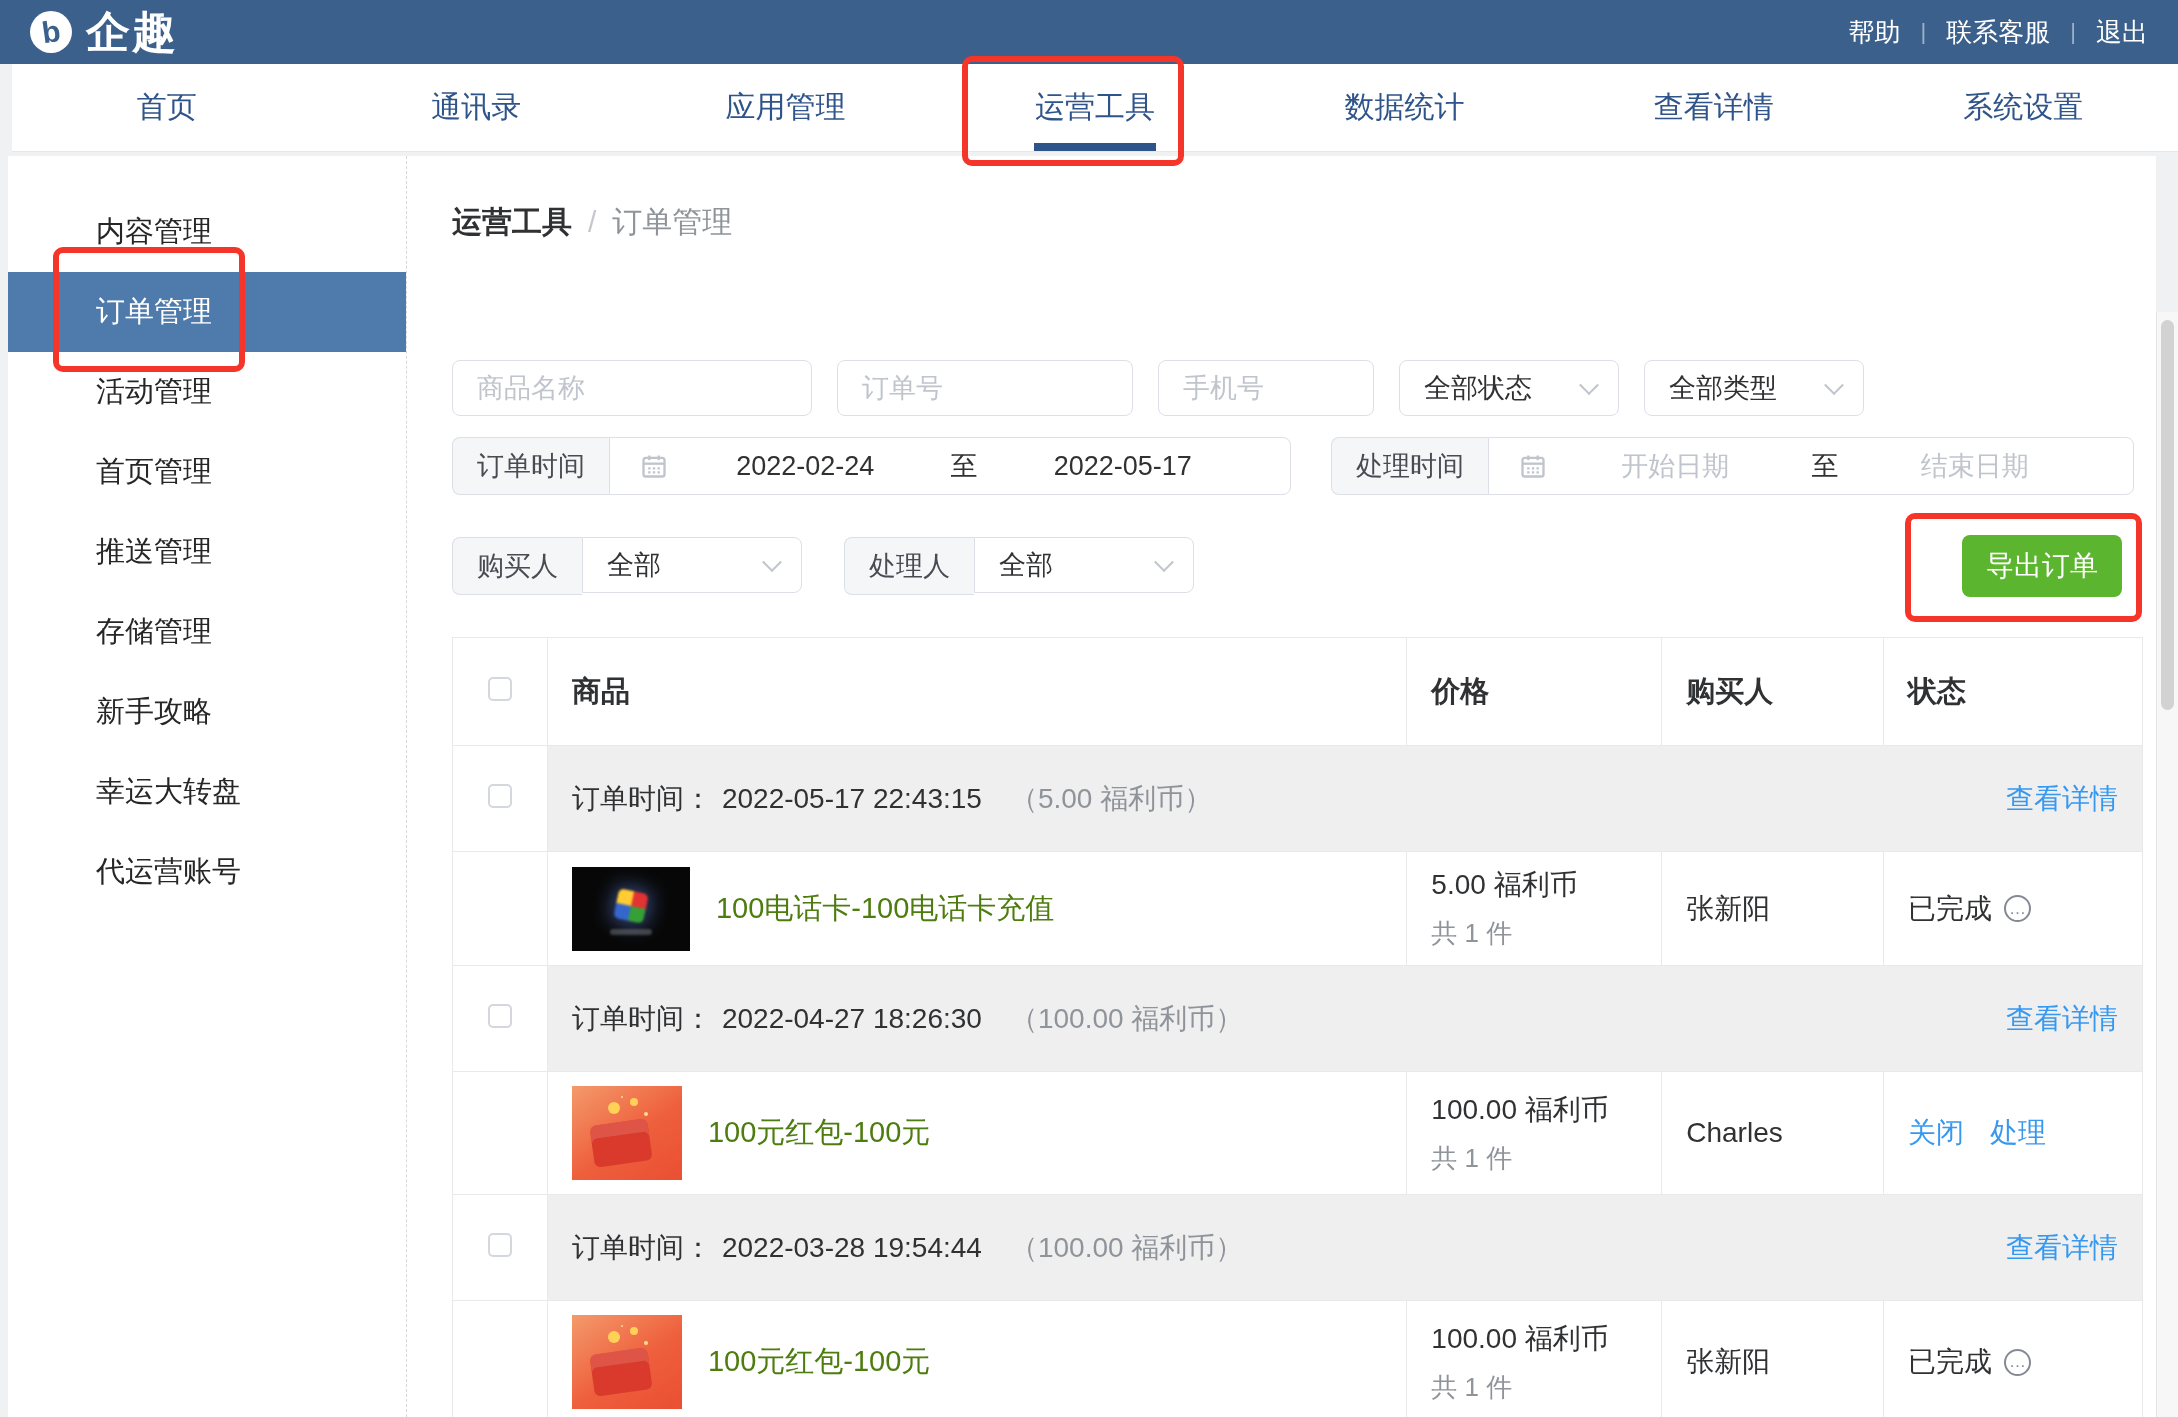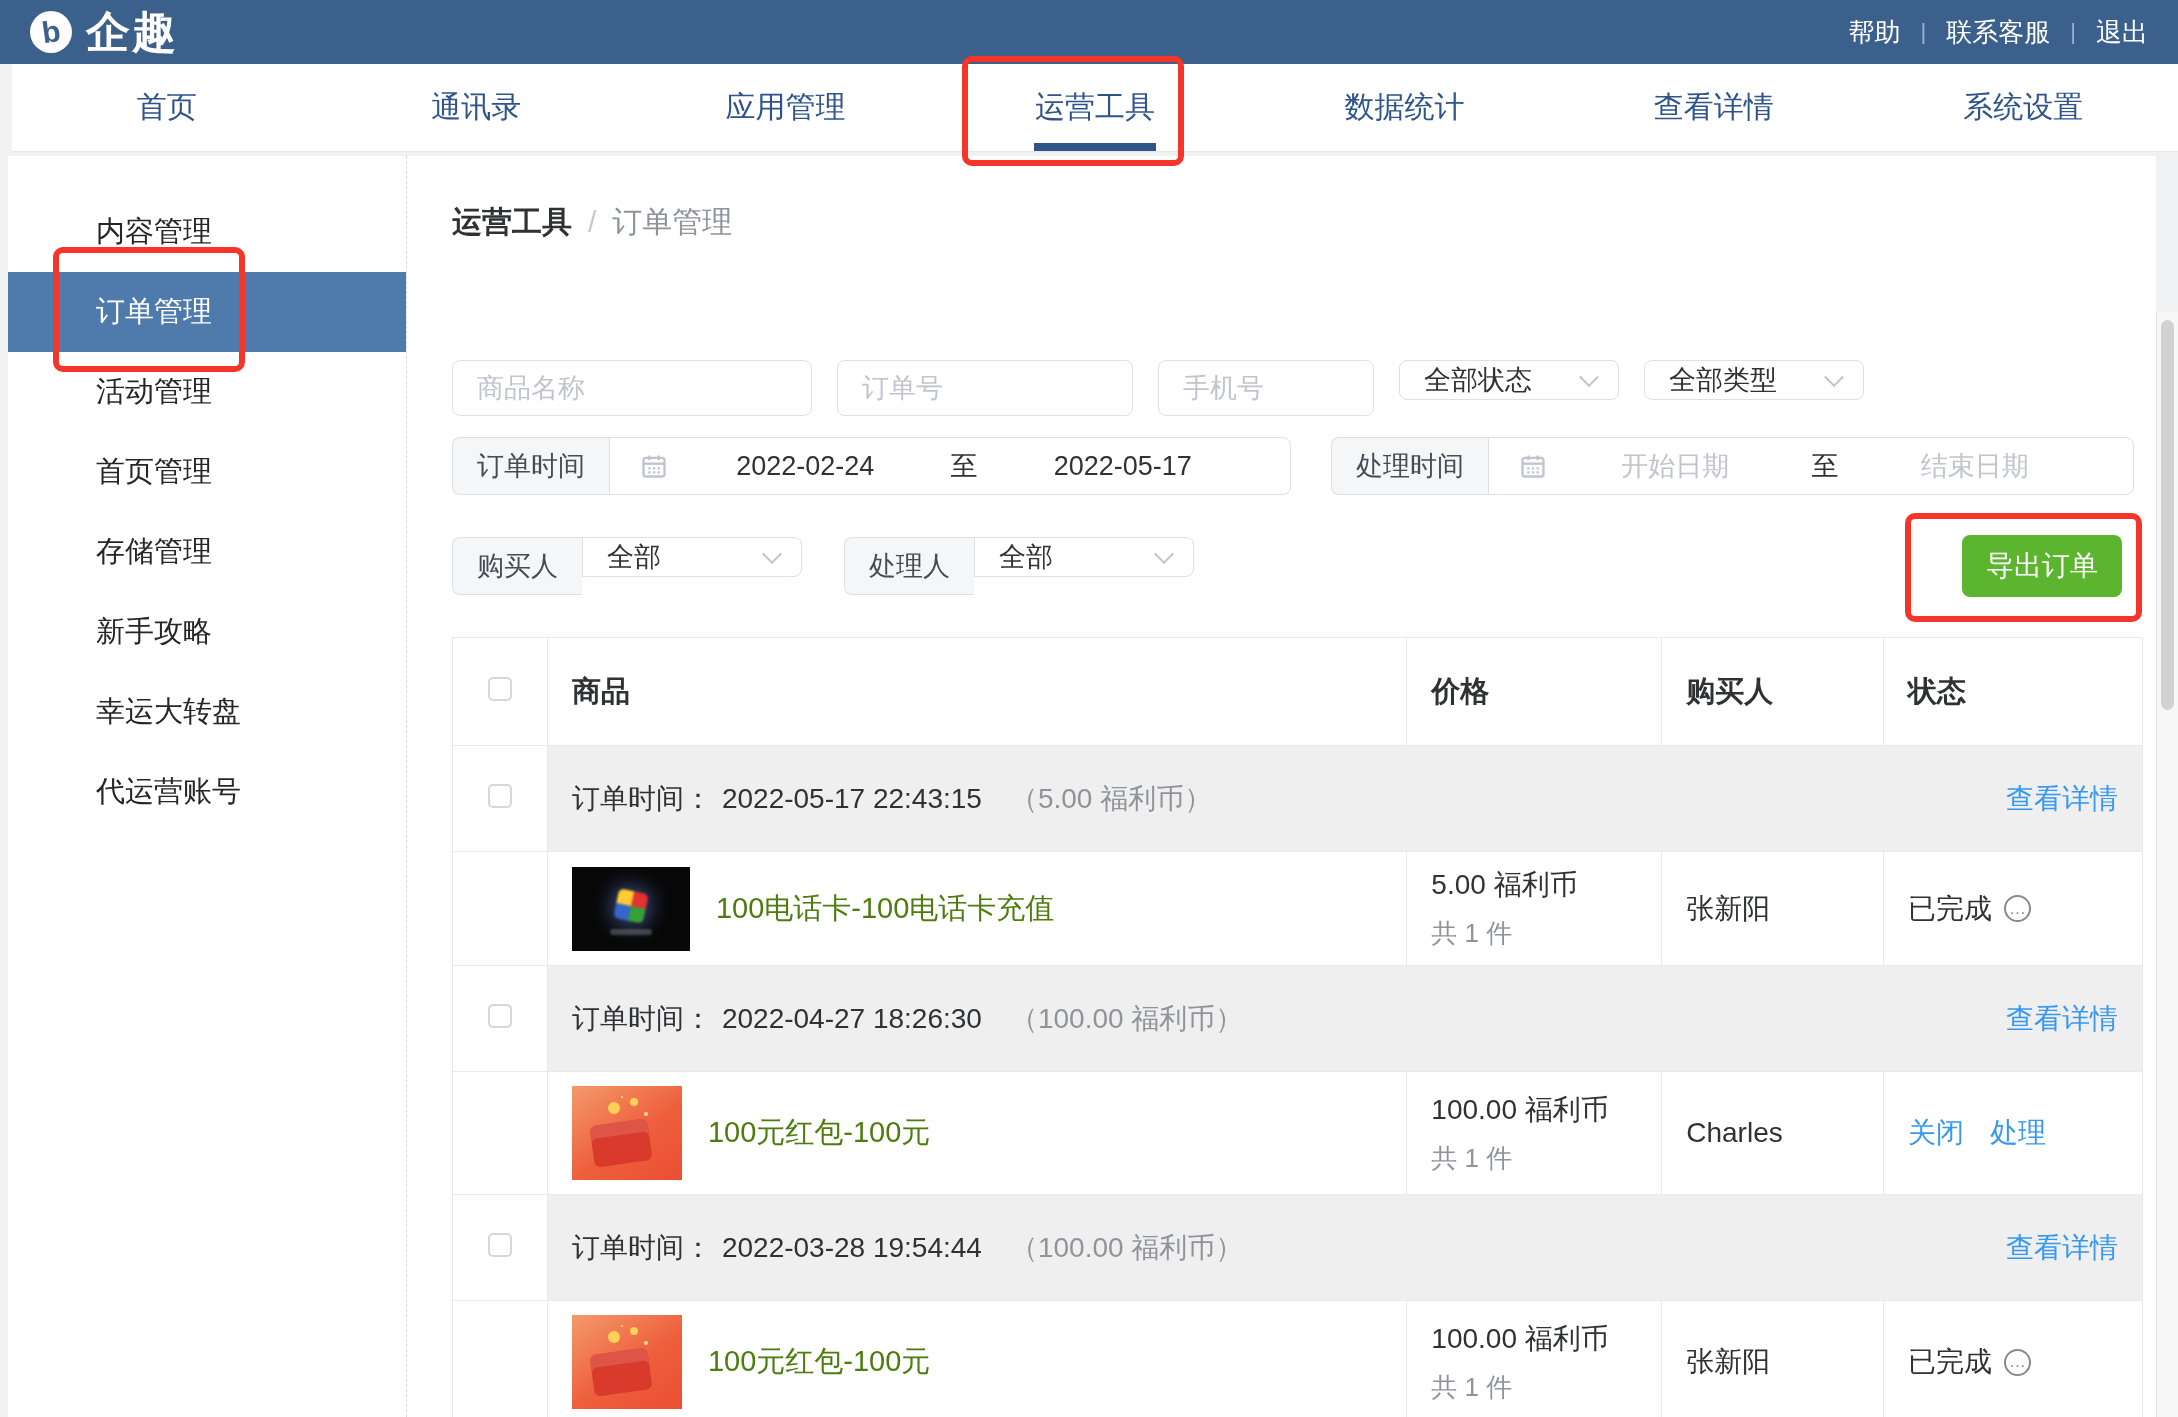--- a/index.html
+++ b/index.html
@@ -41,21 +41,21 @@
   .breadcrumb { margin-top: 48px; height: 36px; font-size: 30px; display: flex; align-items: center; }
   .crumb-section { font-weight: bold; color: #303133; cursor: pointer; }
   .crumb-sep { color: #c5c8ce; margin: 0 16px; }
   .crumb-page { color: #8f939a; }
   
   .filters-row1 { margin-top: 120px; display: flex; gap: 25px; height: 56px; }
   .f-input { height: 56px; border: 1px solid #dcdfe6; border-radius: 8px; font-size: 27px;
     padding: 0 24px; color: #303133; outline: none; font-family: inherit; }
   .f-input::placeholder { color: #c0c4cc; }
   .w1 { width: 360px; } .w2 { width: 296px; } .w3 { width: 216px; }
-  .f-select { height: 40px; border: 1px solid #dcdfe6; border-radius: 8px; background: #fff;
+  .f-select { height: 56px; border: 1px solid #dcdfe6; border-radius: 8px; background: #fff;
     display: flex; align-items: center; justify-content: space-between;
     padding: 0 22px 0 24px; font-size: 27px; color: #303133; width: 220px; cursor: pointer; }
   .chev { width: 14px; height: 14px; border-right: 2px solid #c0c4cc; border-bottom: 2px solid #c0c4cc;
     transform: rotate(45deg) translate(-2px,-2px); }
   .filters-row2 { margin-top: 21px; display: flex; gap: 40px; height: 58px; }
   .filters-row3 { margin-top: 42px; display: flex; gap: 42px; height: 58px; }
   .compound { display: flex; height: 58px; }
   .compound .c-label { background: #f5f6f8; border: 1px solid #dcdfe6; border-right: none;
     border-radius: 8px 0 0 8px; display: flex; align-items: center; padding: 0 24px;
     font-size: 27px; color: #484b52; }
@@ -152,20 +152,21 @@
     <div class="nav-tab">查看详情</div>
     <div class="nav-tab">系统设置</div>
   </div>
 
 <div class="content">
   <div class="sidebar" id="sidebar">
       <div class="side-item">内容管理</div>
       <div class="side-item active">订单管理</div>
       <div class="side-item">活动管理</div>
       <div class="side-item">首页管理</div>
+      <div class="side-item">推送管理</div>
       <div class="side-item">存储管理</div>
       <div class="side-item">新手攻略</div>
       <div class="side-item">幸运大转盘</div>
       <div class="side-item">代运营账号</div>
     </div>
 
   <div class="main">
     <div class="breadcrumb">
       <span class="crumb-section">运营工具</span>
       <span class="crumb-sep">/</span>

